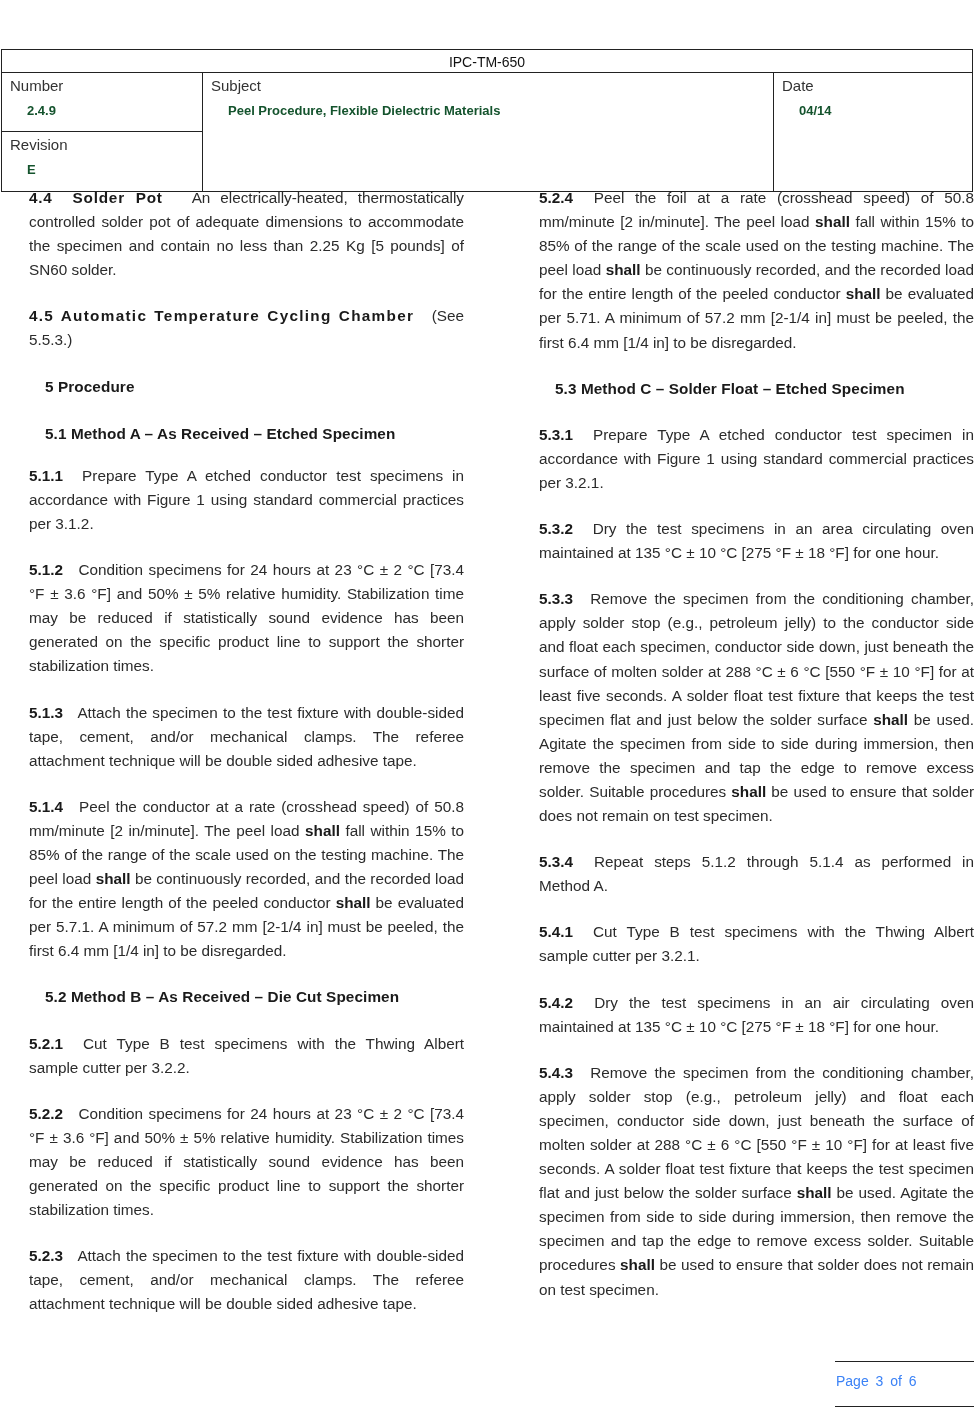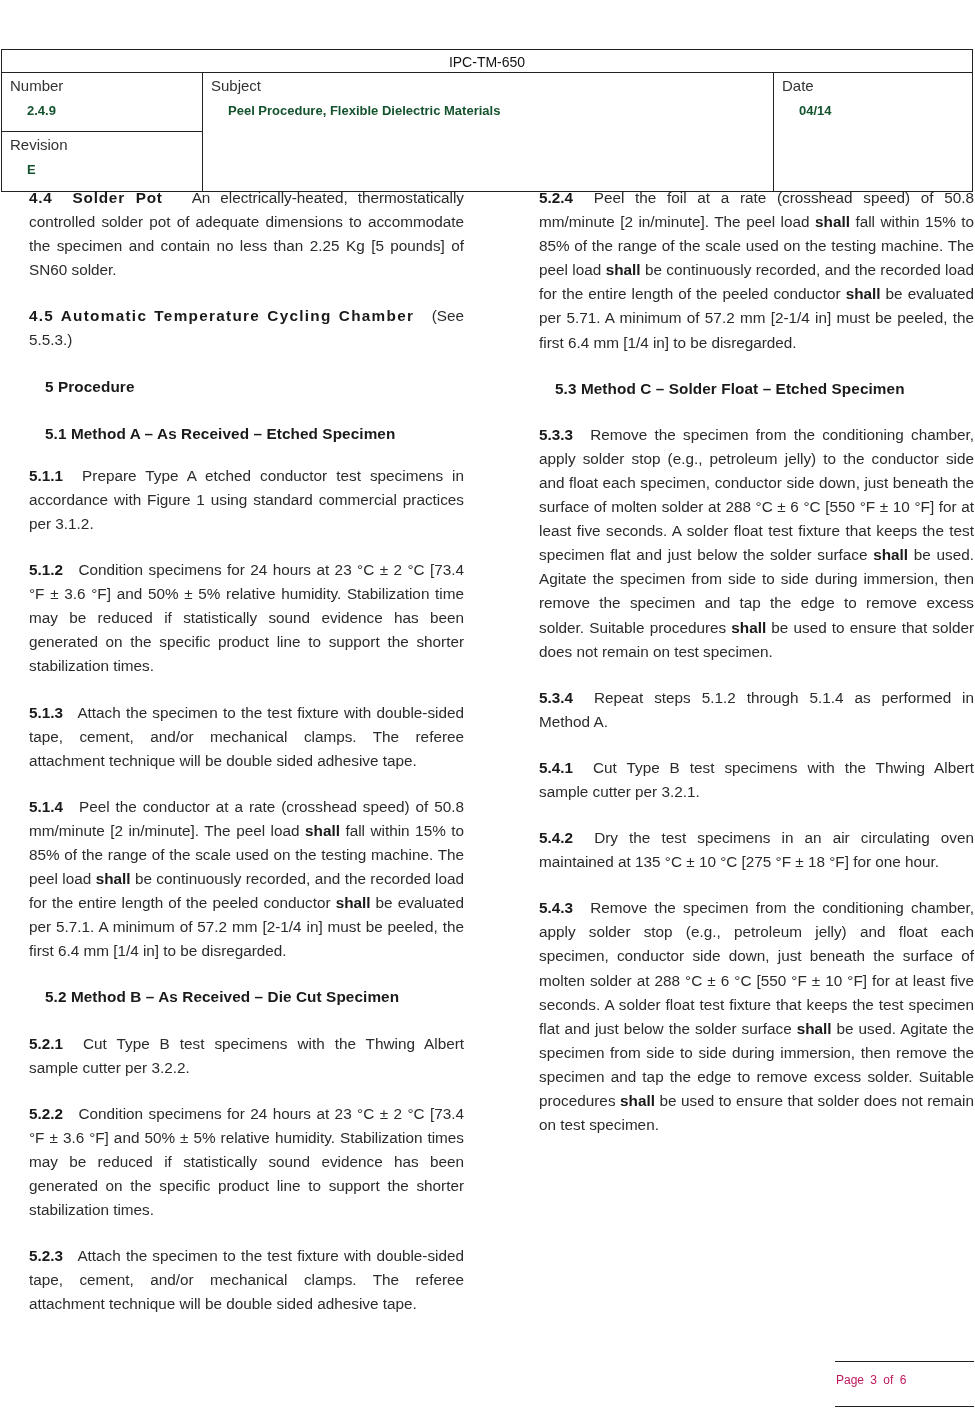--- a/index.html
+++ b/index.html
@@ -35,21 +35,21 @@
     }
     .col-left { left: 1px; width: 463px; }
     .col-right { left: 511px; width: 463px; }
     .col p { margin: 0 0 22px 0; padding-left: 28px; }
     .col h3 { margin: 0 0 22px 0; font-size: 15.3px; font-weight: bold; color: #1a1a1a; letter-spacing: 0.1px; padding-left: 44px; }
     .num { font-weight: bold; color: #1a1a1a; margin-right: 10px; }
     .b { font-weight: bold; color: #1a1a1a; }
     .title-b { font-weight: bold; color: #1a1a1a; letter-spacing: 0.8px; }
 
     .footer-line { position: absolute; left: 835px; width: 139px; height: 1px; background: #222; }
-    .footer-text { position: absolute; left: 836px; top: 1373px; font-size: 12px; color: #be185d; word-spacing: 3px; }
+    .footer-text { position: absolute; left: 836px; top: 1373px; font-size: 14px; color: #3b82f6; word-spacing: 3px; }
   </style>
 </head>
 <body>
 
 <div class="hdr">
   <div class="hdr-top">IPC-TM-650</div>
   <div class="cell cell-num">
     <span class="lbl">Number</span>
     <span class="val">2.4.9</span>
   </div>
@@ -122,20 +122,28 @@
     <span>Peel the foil at a rate (crosshead speed) of 50.8 mm/minute [2 in/minute]. The peel load</span>
     <span class="b">shall</span>
     <span>fall within 15% to 85% of the range of the scale used on the testing machine. The peel load</span>
     <span class="b">shall</span>
     <span>be continuously recorded, and the recorded load for the entire length of the peeled conductor</span>
     <span class="b">shall</span>
     <span>be evaluated per 5.71. A minimum of 57.2 mm [2-1/4 in] must be peeled, the first 6.4 mm [1/4 in] to be disregarded.</span>
   </p>
   <h3>5.3  Method C – Solder Float – Etched Specimen</h3>
   <p>
+    <span class="num">5.3.1</span>
+    <span>Prepare Type A etched conductor test specimen in accordance with Figure 1 using standard commercial practices per 3.2.1.</span>
+  </p>
+  <p>
+    <span class="num">5.3.2</span>
+    <span>Dry the test specimens in an area circulating oven maintained at 135 °C ± 10 °C [275 °F ± 18 °F] for one hour.</span>
+  </p>
+  <p>
     <span class="num">5.3.3</span>
     <span>Remove the specimen from the conditioning chamber, apply solder stop (e.g., petroleum jelly) to the conductor side and float each specimen, conductor side down, just beneath the surface of molten solder at 288 °C ± 6 °C [550 °F ± 10 °F] for at least five seconds. A solder float test fixture that keeps the test specimen flat and just below the solder surface</span>
     <span class="b">shall</span>
     <span>be used. Agitate the specimen from side to side during immersion, then remove the specimen and tap the edge to remove excess solder. Suitable procedures</span>
     <span class="b">shall</span>
     <span>be used to ensure that solder does not remain on test specimen.</span>
   </p>
   <p>
     <span class="num">5.3.4</span>
     <span>Repeat steps 5.1.2 through 5.1.4 as performed in Method A.</span>

